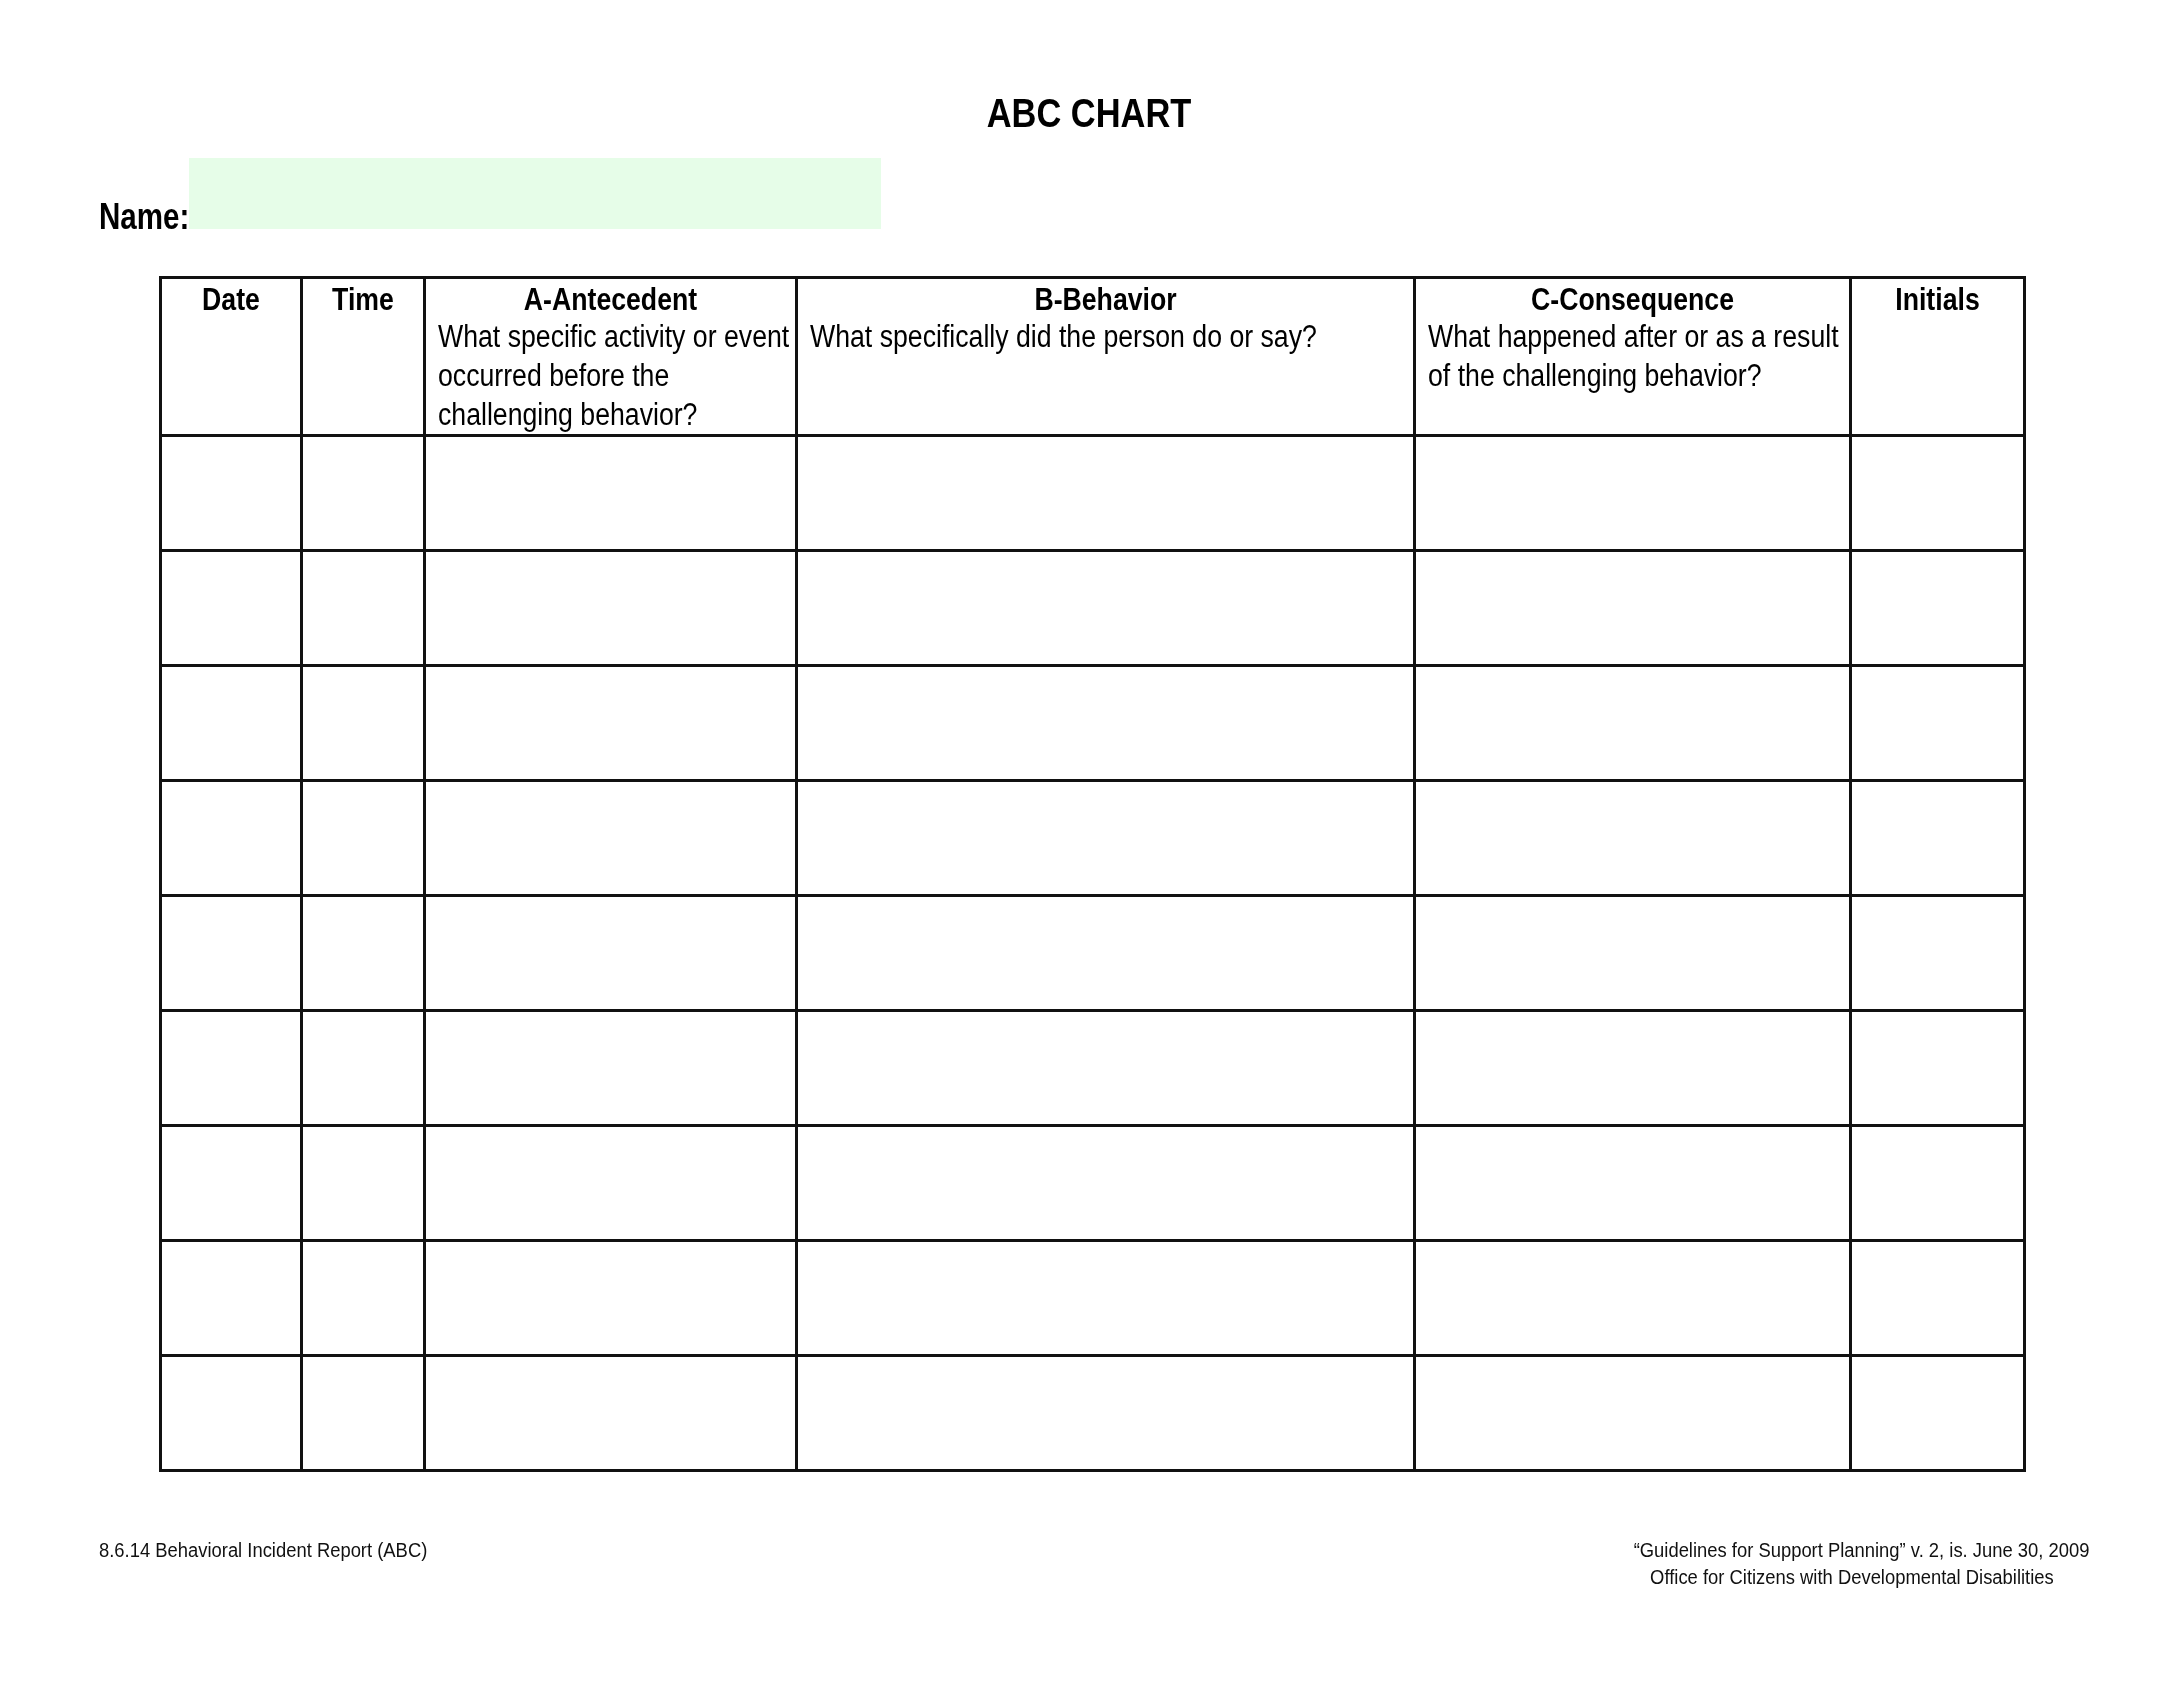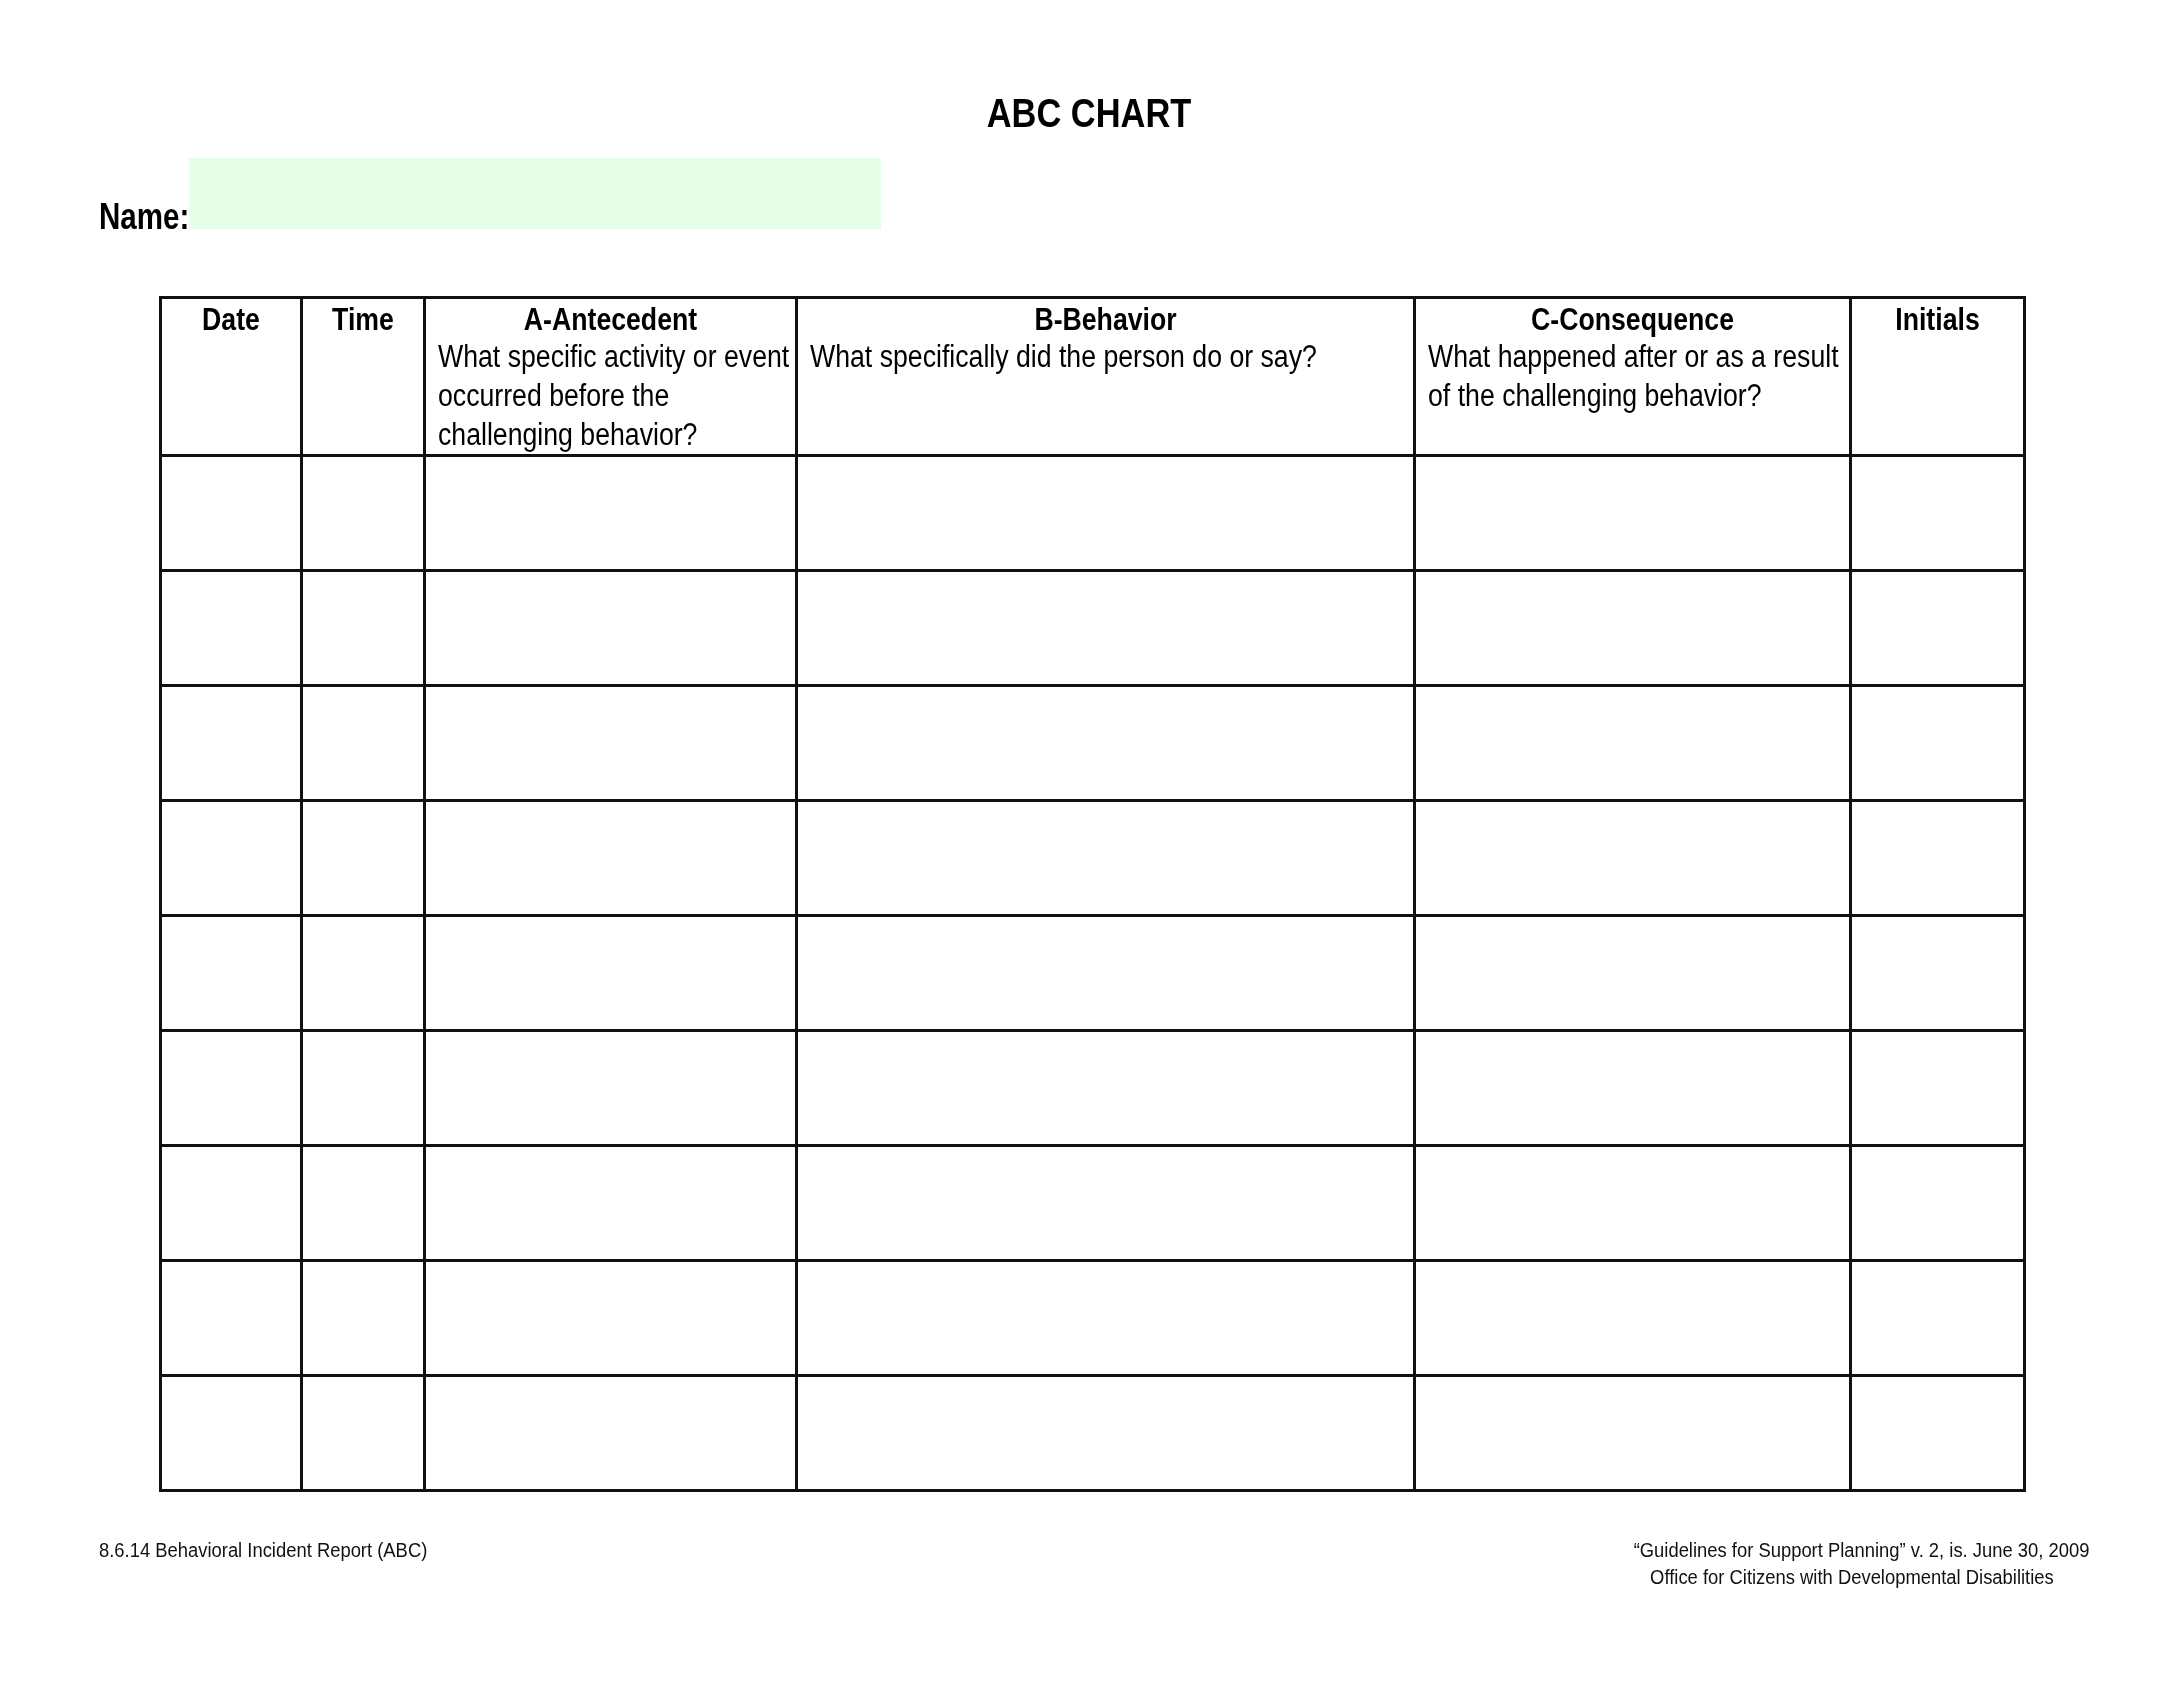--- a/index.html
+++ b/index.html
@@ -50,21 +50,21 @@
     padding: 0 10px;
     box-sizing: border-box;
     font-family: "Liberation Sans", sans-serif;
     font-size: 30px;
   }
 
   
   .abc-table {
     position: absolute;
     left: 159px;
-    top: 296px;
+    top: 276px;
     width: 1863px;
     height: 1194px;
     border-collapse: collapse;
     table-layout: fixed;
   }
   .abc-table td, .abc-table th {
     border: 3px solid #111;
     padding: 0;
     vertical-align: top;
     box-sizing: border-box;

